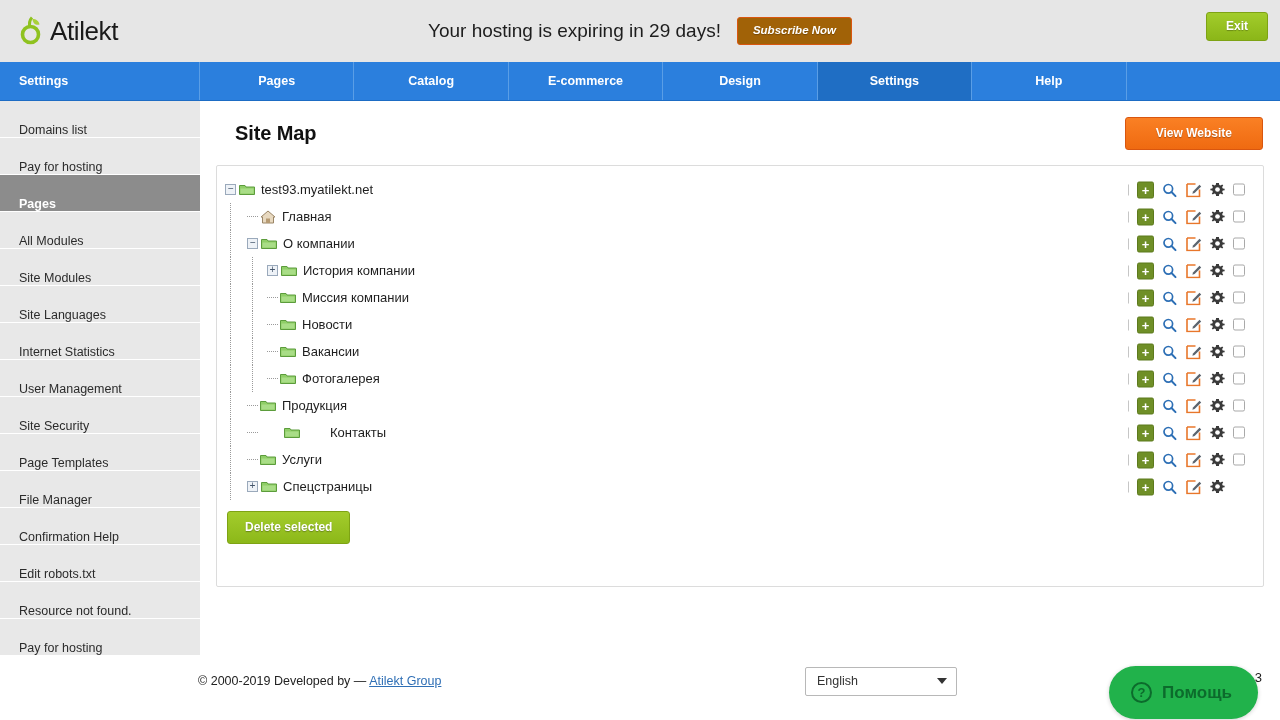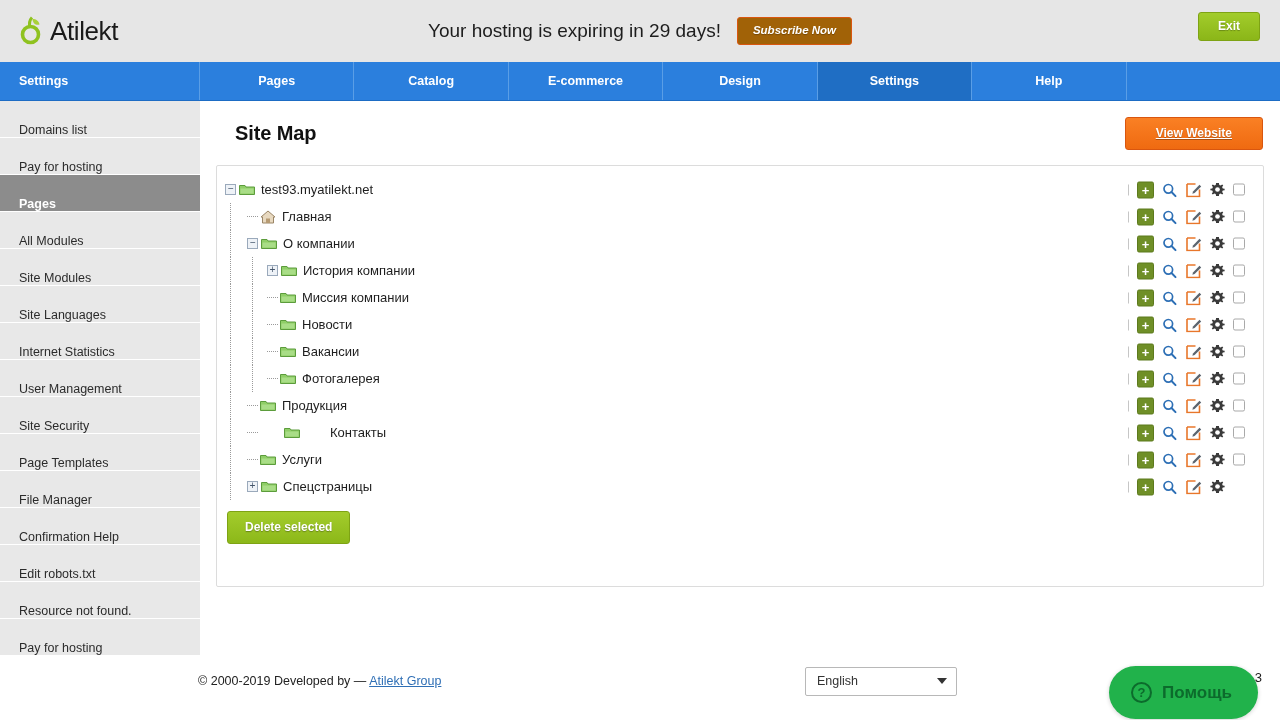--- a/index.html
+++ b/index.html
@@ -56,21 +56,21 @@
     font-size: 11.5px;
     font-weight: bold;
     font-style: italic;
     padding: 7px 15px 8px;
     cursor: pointer;
     text-shadow: 0 1px 1px rgba(0,0,0,.28);
     line-height: 1;
   }
   .btn-exit {
     position: absolute;
-    right: 20px; top: 12px;
+    right: 12px; top: 12px;
     background: #95c11f;
     background: linear-gradient(#a2cc2b, #8bb618);
     border: 1px solid #7ea314;
     border-radius: 3px;
     color: #fff;
     font-size: 12px;
     font-weight: bold;
     padding: 7px 19px 8px;
     cursor: pointer;
     text-shadow: 0 1px 1px rgba(0,0,0,.28);
@@ -167,21 +167,20 @@
     background: linear-gradient(#fa8024, #ef6a11);
     border: 1px solid #d9560f;
     border-radius: 3px;
     color: #fff;
     font-size: 12px;
     font-weight: bold;
     padding: 9px 30px 10px;
     cursor: pointer;
     text-shadow: 0 1px 1px rgba(0,0,0,.3);
     line-height: 1;
-    text-decoration: underline;
   }
 
   .panel {
     border: 1px solid #dcdcdc;
     border-radius: 2px;
     background: #fff;
     height: 422px;
     position: relative;
     padding: 10px 0 0 0;
   }

